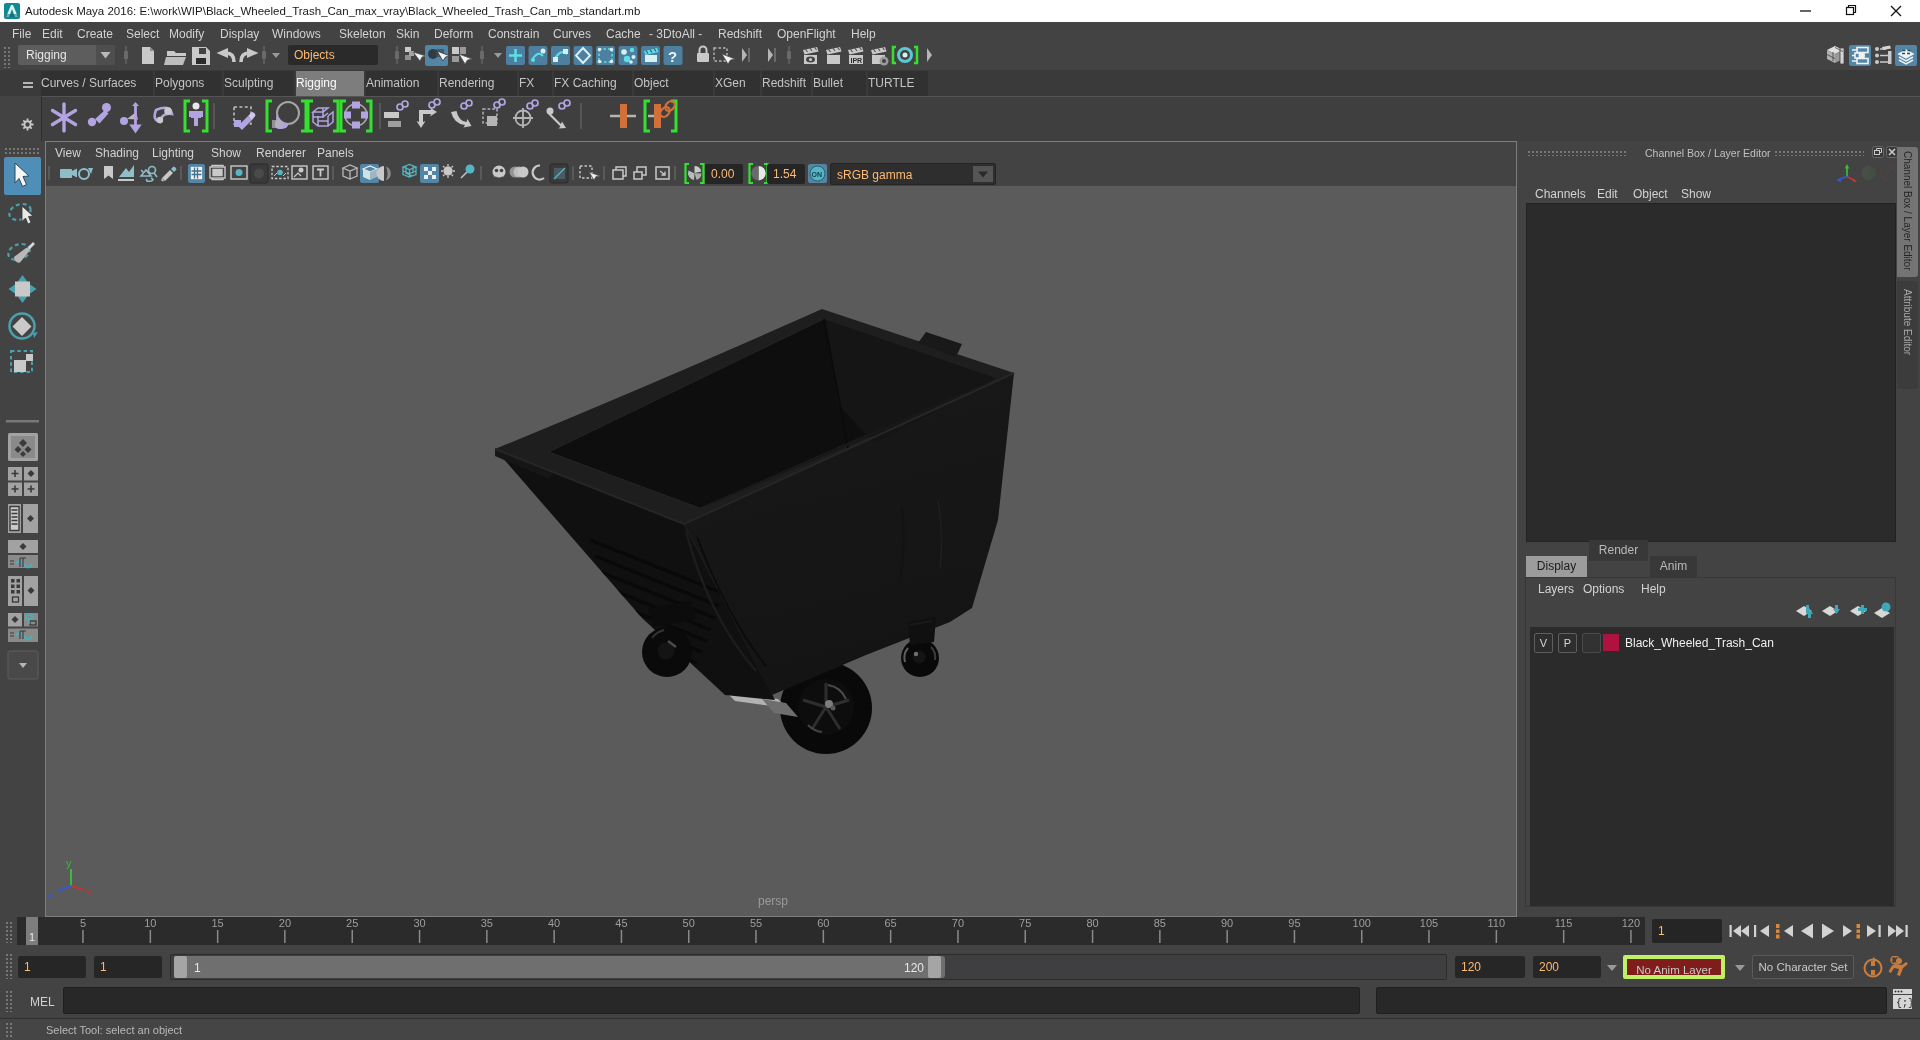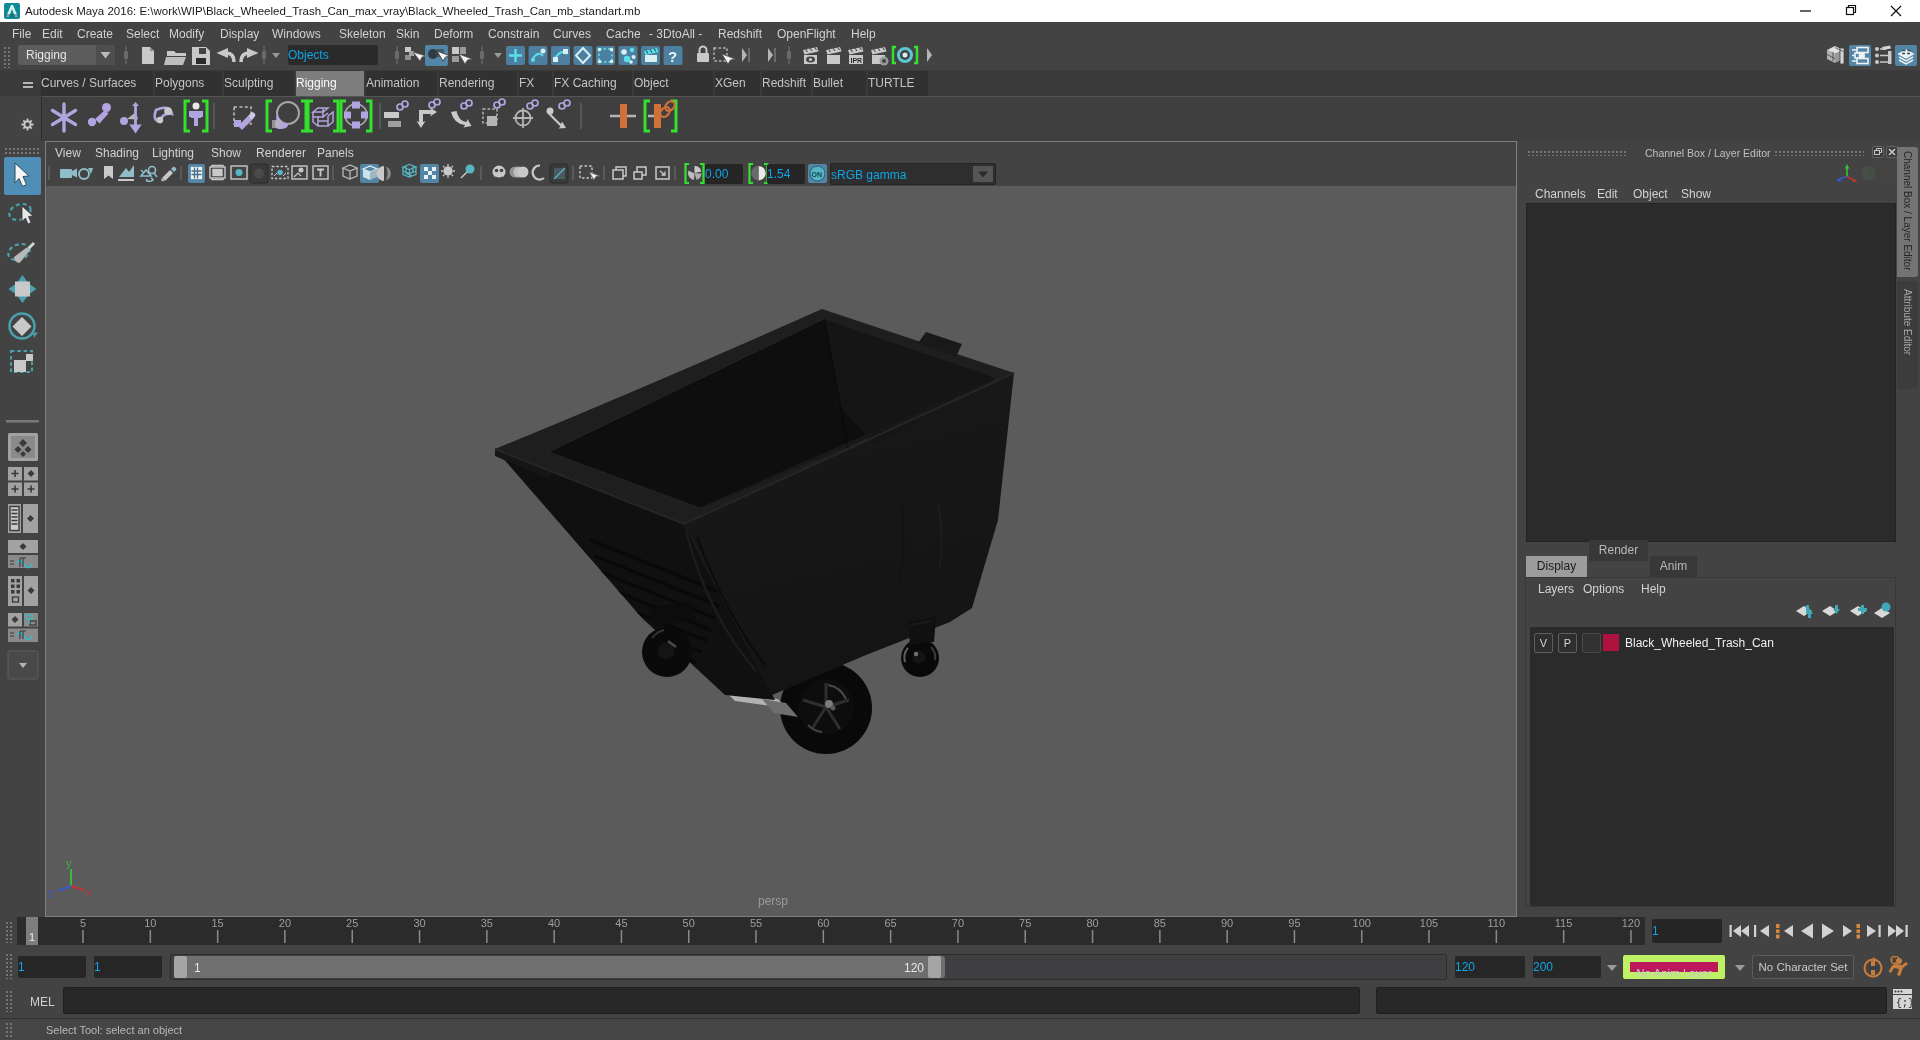--- a/index.html
+++ b/index.html
@@ -1,20 +1,20 @@
 <!DOCTYPE html>
 <html><head><meta charset="utf-8">
 <style>
 *{margin:0;padding:0;box-sizing:border-box}
 html,body{width:1920px;height:1040px;overflow:hidden;background:#434343;font-family:"Liberation Sans",sans-serif}
 #app{position:relative;width:1920px;height:1040px}
 .abs{position:absolute}
 .grip{position:absolute;width:7px;background-image:radial-gradient(circle,#777 0.9px,rgba(0,0,0,0) 1.15px);background-size:4px 4px}
 .griph{position:absolute;height:7px;background-image:radial-gradient(circle,#777 0.9px,rgba(0,0,0,0) 1.15px);background-size:4px 4px}
-.f{position:absolute;background:#262626;border-radius:2px;color:#0ea5e9;font-size:12px;line-height:22px;}
+.f{position:absolute;background:#262626;border-radius:2px;color:#fdba74;font-size:12px;line-height:22px;padding-left:6px}
 .mi{position:absolute;color:#d2d2d2;font-size:12px;white-space:pre}
 .tab{position:absolute;top:71px;height:25px;background:#313131;color:#c4c4c4;font-size:12px;text-align:left;line-height:25px}
 </style></head>
 <body>
 <div id="app">
 
 <div class="abs" style="left:0;top:0;width:1920px;height:22px;background:#ffffff"></div>
 <svg class="abs" style="left:4px;top:3px" width="16" height="16" viewBox="0 0 16 16">
       <rect x="0" y="0" width="16" height="16" rx="2" fill="#0e8a96"></rect>
       <path d="M2 14 L7 2 L9 2 L14 14 L11 14 L8 6 L5 14 Z" fill="#d7f5f0"></path>
@@ -774,21 +774,21 @@
 <div class="abs" style="left:174px;top:956px;width:771px;height:22px;background:#6f6f6f;border-radius:3px"></div>
 <div class="abs" style="left:174px;top:956px;width:13px;height:22px;background:#a5a5a5;border-radius:2px"></div>
 <div class="abs" style="left:928px;top:956px;width:13px;height:22px;background:#a5a5a5;border-radius:2px"></div>
 <div class="abs" style="left:194px;top:961px;font-size:12px;color:#e8e8e8">1</div>
 <div class="abs" style="left:904px;top:961px;font-size:12px;color:#e8e8e8">120</div>
 <div class="f" style="left:1455px;top:956px;width:70px;height:22px">120</div>
 <div class="f" style="left:1533px;top:956px;width:68px;height:22px">200</div>
 <svg class="abs" style="left:1605px;top:963px" width="14" height="10" viewBox="0 0 14 10">
       <path d="M2 2 l5 6 5 -6z" fill="#9a9a9a"></path>
     </svg>
-<div class="abs" style="left:1623px;top:955px;width:102px;height:24px;background:#be185d;border:7px solid #bef264;border-radius:2px;color:#c9c9c9;font-size:11.5px;text-align:center;line-height:22px">No Anim Layer</div>
+<div class="abs" style="left:1623px;top:955px;width:102px;height:24px;background:#7f1d1d;border:4px solid #bef264;border-radius:2px;color:#c9c9c9;font-size:11.5px;text-align:center;line-height:22px">No Anim Layer</div>
 <svg class="abs" style="left:1733px;top:963px" width="14" height="10" viewBox="0 0 14 10">
       <path d="M2 2 l5 6 5 -6z" fill="#9a9a9a"></path>
     </svg>
 <div class="abs" style="left:1752px;top:955px;width:102px;height:24px;background:#3f3f3f;border:1px solid #5a5a5a;border-radius:2px;color:#c9c9c9;font-size:11.5px;text-align:center;line-height:22px">No Character Set</div>
 <svg class="abs" style="left:1862px;top:956px" width="52" height="24" viewBox="0 0 52 24">
 <circle cx="11" cy="12" r="8.5" fill="none" stroke="#c87d3e" stroke-width="2"></circle>
       <rect x="9" y="5" width="4" height="14" fill="#c87d3e"></rect>
       <rect x="6" y="10" width="10" height="4" fill="#3f3f3f"></rect>
       <path d="M11 1 l4 3 -4 3z" fill="#c87d3e"></path>
 <g fill="#c87d3e">

